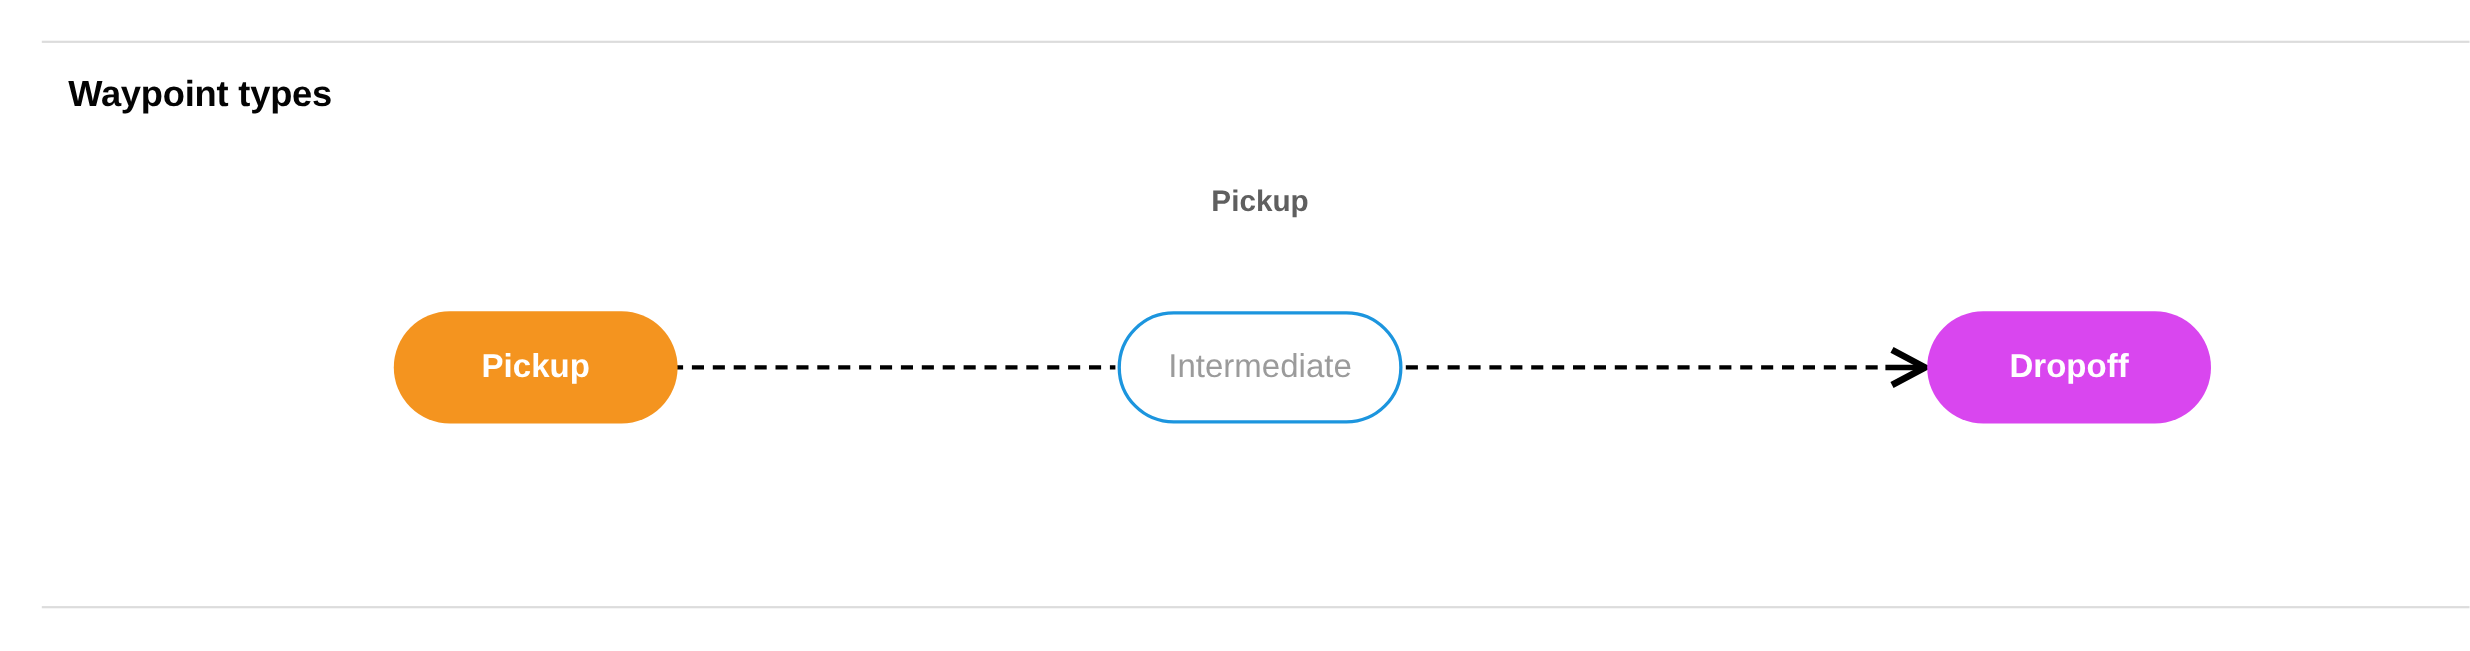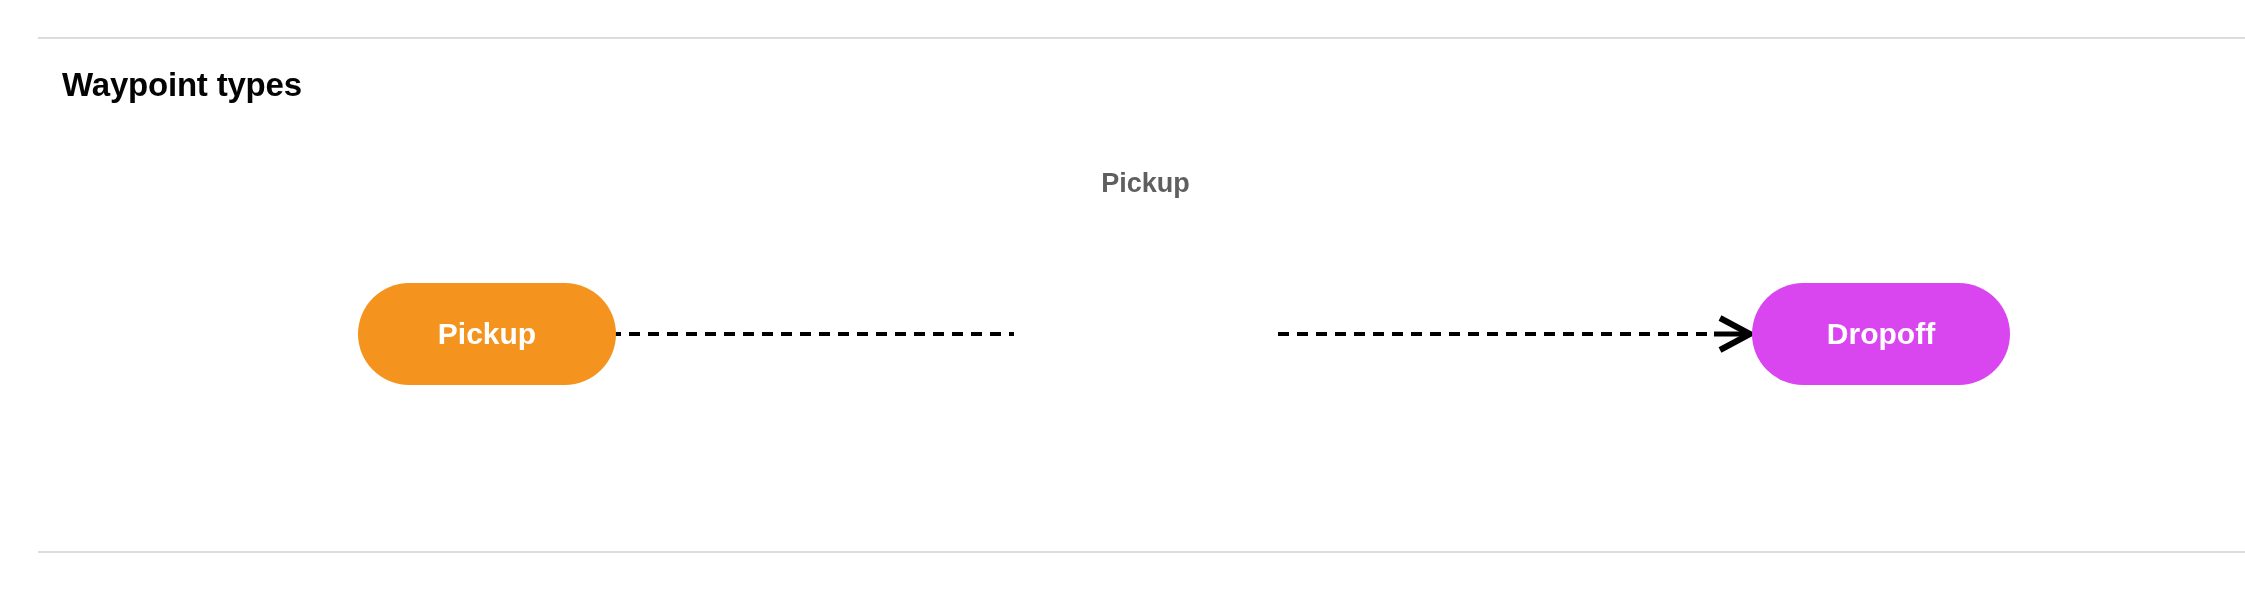--- a/index.html
+++ b/index.html
@@ -135,20 +135,23 @@
       <line x1="610" y1="334" x2="1014" y2="334" stroke="#000000" stroke-width="4" stroke-dasharray="11 8" stroke-linecap="butt"></line>
       <line x1="1278" y1="334" x2="1722" y2="334" stroke="#000000" stroke-width="4" stroke-dasharray="11 8" stroke-linecap="butt"></line>
       <polyline points="1720,318 1750,334 1720,350" fill="none" stroke="#000000" stroke-width="6" stroke-linecap="butt" stroke-linejoin="miter"></polyline>
       <line x1="1714" y1="334" x2="1750" y2="334" stroke="#000000" stroke-width="5"></line>
     </svg>
 
     <div class="node" id="node-pickup">
       <span class="node-label">Pickup</span>
     </div>
 
+    <div class="node" id="node-intermediate">
+      <span class="node-label">Intermediate</span>
+    </div>
 
     <div class="node" id="node-dropoff">
       <span class="node-label">Dropoff</span>
     </div>
 
   </div>
 
   <div class="divider" id="divider-bottom"></div>
 
 </div>

